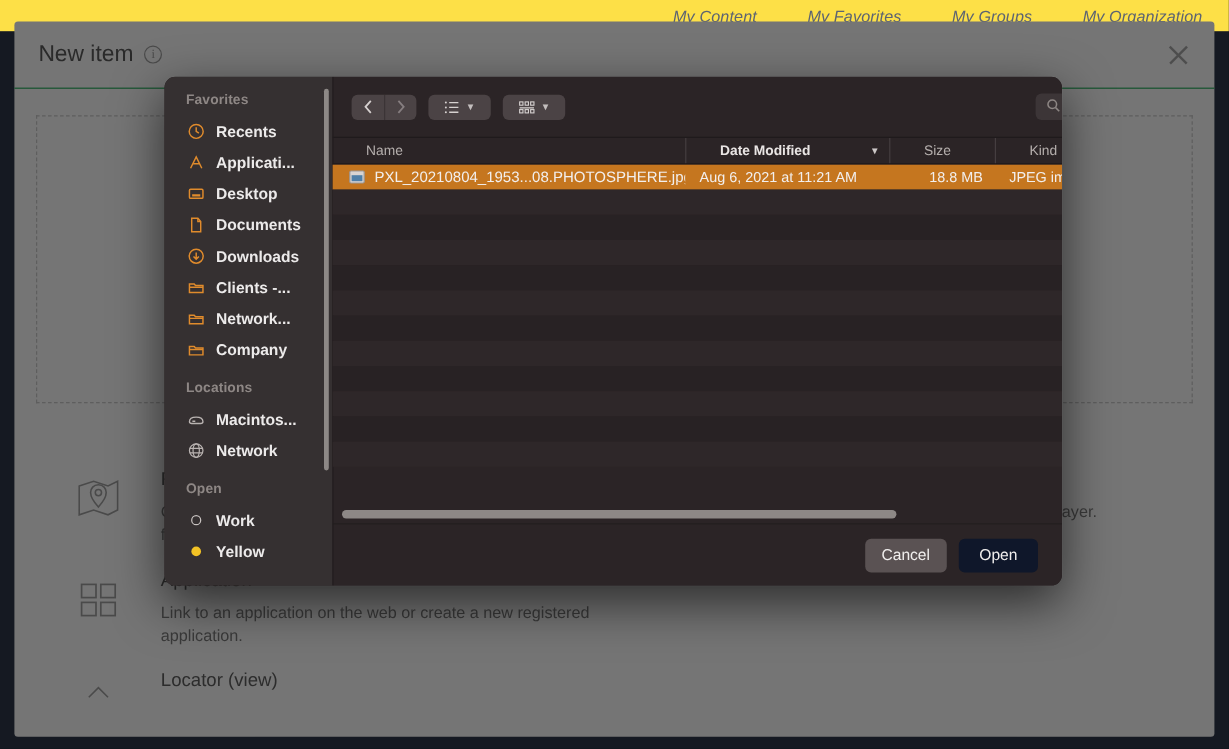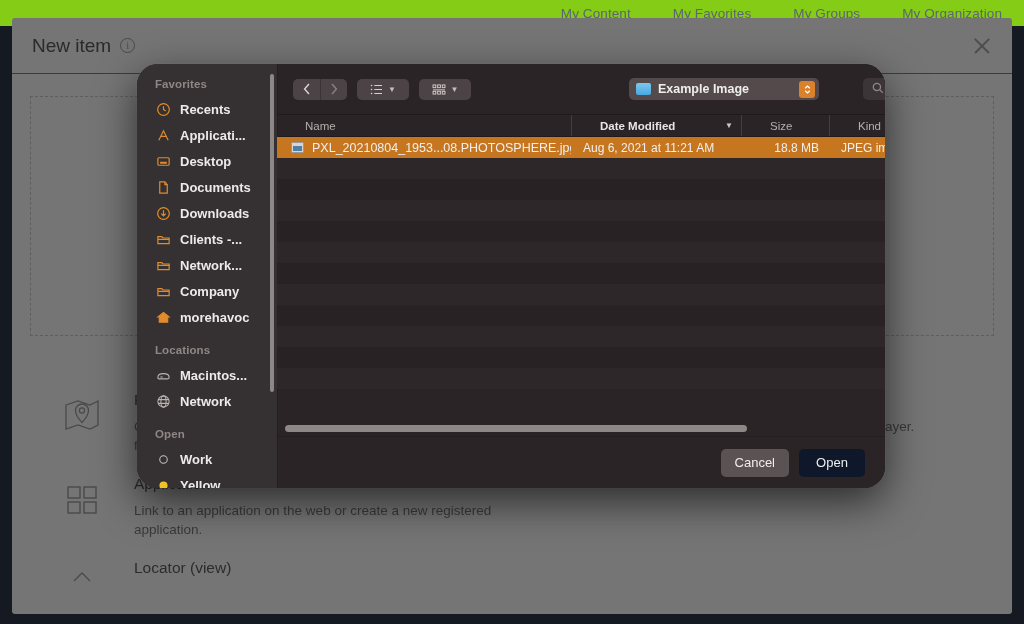--- a/index.html
+++ b/index.html
@@ -12,21 +12,22 @@
 
   
   .app-bg {
     position: absolute; inset: 0;
     background: #151922;
   }
   .app-nav {
     position: absolute; top: 0; left: 0; right: 0; height: 26px;
     display: flex; align-items: center; justify-content: flex-end;
     gap: 42px; padding-right: 22px;
-    background: #84cc16;
+    background: #fde047;
+    font-style: italic;
   }
   .app-nav span {
     color: #5d6472; font-size: 13.5px; letter-spacing: .1px;
   }
 
   
   .newitem-modal {
     position: absolute;
     left: 12px; top: 18px; width: 1000px; height: 596px;
     background: #757575;
@@ -87,21 +88,21 @@
     font-size: 13.5px; color: #3a3a3a; line-height: 19px;
   }
   .item-grid { display: flex; }
   .item-col { width: 474px; }
 
   
   .file-dialog {
     position: absolute;
     left: 137px; top: 64px; width: 748px; height: 424px;
     background: #2b2426;
-    border-radius: 21px;
+    border-radius: 9px;
     box-shadow: 0 14px 42px rgba(0,0,0,.62), 0 0 0 .5px rgba(255,255,255,.07);
     overflow: hidden;
     display: flex;
     font-size: 13px;
   }
 
   
   .fd-sidebar {
     width: 140px; flex: none;
     background: #353031;
@@ -423,28 +424,20 @@
     <div class="fd-side-item">
       <span class="ico">
         <svg width="15" height="15" viewBox="0 0 16 16" fill="none" stroke="#e08b2c" stroke-width="1.3">
             <path d="M2 5 H6.2 L7.4 6.4 H14 V12.5 H2 Z"></path>
             <path d="M2 7.8 H14"></path>
           </svg>
       </span>
       <span>Company</span>
     </div>
 
-    <div class="fd-side-item">
-      <span class="ico">
-        <svg width="15" height="15" viewBox="0 0 16 16" fill="#e08b2c" stroke="#e08b2c" stroke-width="1.2">
-            <path d="M8 2.6 L14 7.4 H12.5 V13 H3.5 V7.4 H2 Z"></path>
-          </svg>
-      </span>
-      <span>morehavoc</span>
-    </div>
 
     <div class="fd-group-gap"></div>
     <div class="fd-group-label">Locations</div>
 
     <div class="fd-side-item">
       <span class="ico">
         <svg width="15" height="15" viewBox="0 0 16 16" fill="none" stroke="#b9b3b1" stroke-width="1.2">
             <path d="M2 10 Q2 6 8 6 Q14 6 14 10 Q14 11.6 12 11.6 H4 Q2 11.6 2 10 Z"></path>
             <path d="M4.6 9.6 H7.2"></path>
           </svg>
@@ -524,29 +517,20 @@
             <rect x="6" y="1" width="3" height="3"></rect>
             <rect x="11" y="1" width="3" height="3"></rect>
           <path d="M1 6.4 H14"></path>
           <rect x="1" y="8" width="3" height="3"></rect>
             <rect x="6" y="8" width="3" height="3"></rect>
             <rect x="11" y="8" width="3" height="3"></rect>
         </svg>
         <span class="chev">▼</span>
       </div>
 
-      <div class="path-pop">
-        <span class="folder"></span>
-        <span>Example Image</span>
-        <span class="pop-arrows">
-          <svg width="7" height="11" viewBox="0 0 8 12" fill="none" stroke="#fff" stroke-width="1.4">
-              <path d="M1.4 4.6 L4 2 L6.6 4.6 M1.4 7.4 L4 10 L6.6 7.4"></path>
-            </svg>
-        </span>
-      </div>
 
       <div class="search-box">
         <span>
           <svg width="12" height="12" viewBox="0 0 13 13" fill="none" stroke="#8d8684" stroke-width="1.4">
               <circle cx="5.3" cy="5.3" r="3.9"></circle>
               <path d="M8.3 8.3 L11.6 11.6"></path>
             </svg>
         </span>
 
       </div>

